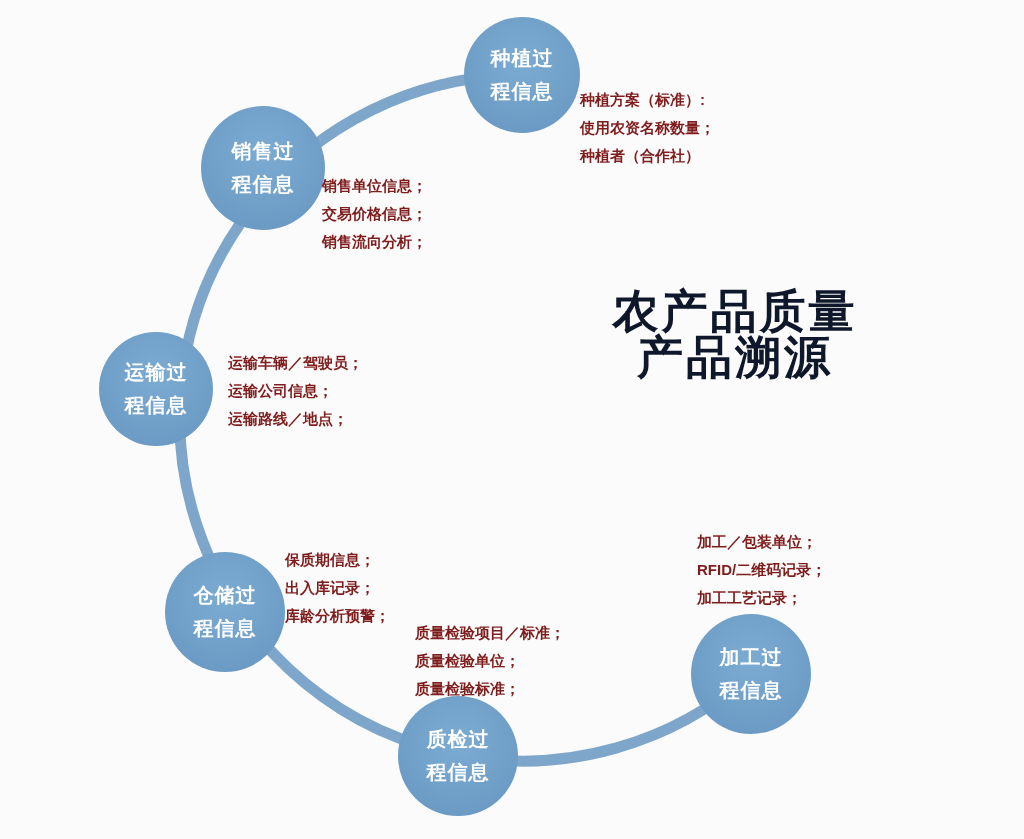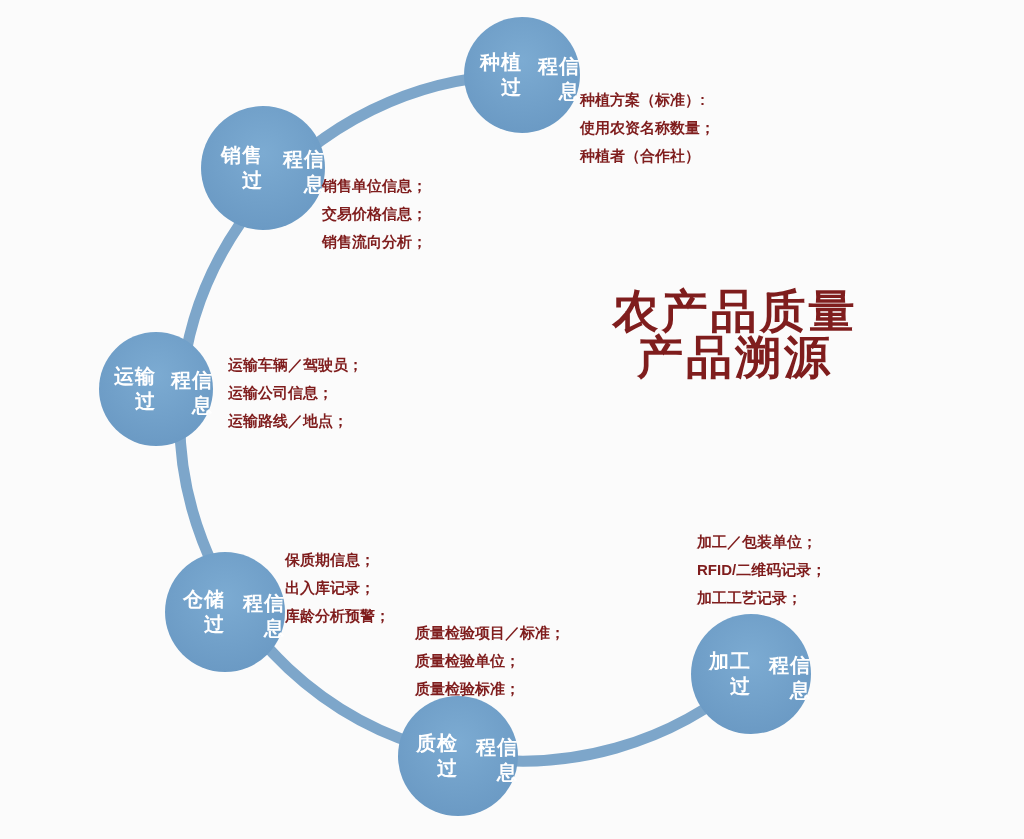--- a/index.html
+++ b/index.html
@@ -15,21 +15,21 @@
     position: absolute;
     left: 0; top: 0;
     width: 1024px; height: 839px;
   }
   .node {
     position: absolute;
     border-radius: 50%;
     background: radial-gradient(circle at 50% 38%, #7cabd2, #6695c0);
     color: #ffffff;
     display: flex;
-    flex-direction: row;
+    flex-direction: column;
     align-items: center;
     justify-content: center;
     text-align: right;
     font-weight: bold;
     font-size: 20px;
     line-height: 1.25;
     letter-spacing: 1px;
   }
   .node span { display: block; }
   .node span + span { margin-top: 9px; font-family: Liberation Mono, monospace; }
@@ -43,32 +43,32 @@
   .notes {
     position: absolute;
     color: #7f1d1d;
     font-weight: bold;
     font-size: 15px;
     line-height: 28px;
     white-space: nowrap;
   }
   .notes--planting   { left: 580px; top: 86px; }
   .notes--sales      { left: 322px; top: 172px; }
-  .notes--transport  { left: 228px; top: 351px; }
+  .notes--transport  { left: 228px; top: 351px; font-family: Liberation Mono, monospace; }
   .notes--warehouse  { left: 285px; top: 518px; margin-top: 28px; }
   .notes--inspection { left: 415px; top: 619px; }
   .notes--processing { left: 697px; top: 528px; }
 
   .title {
     position: absolute;
     left: 585px;
     top: 288px;
     width: 300px;
     text-align: center;
-    color: #7f1d1d;
+    color: #0f172a;
     font-weight: bold;
     font-size: 46px;
     letter-spacing: 3px;
     line-height: 1;
   }
   .title .line2 { }
 </style>
 </head>
 <body>
 

